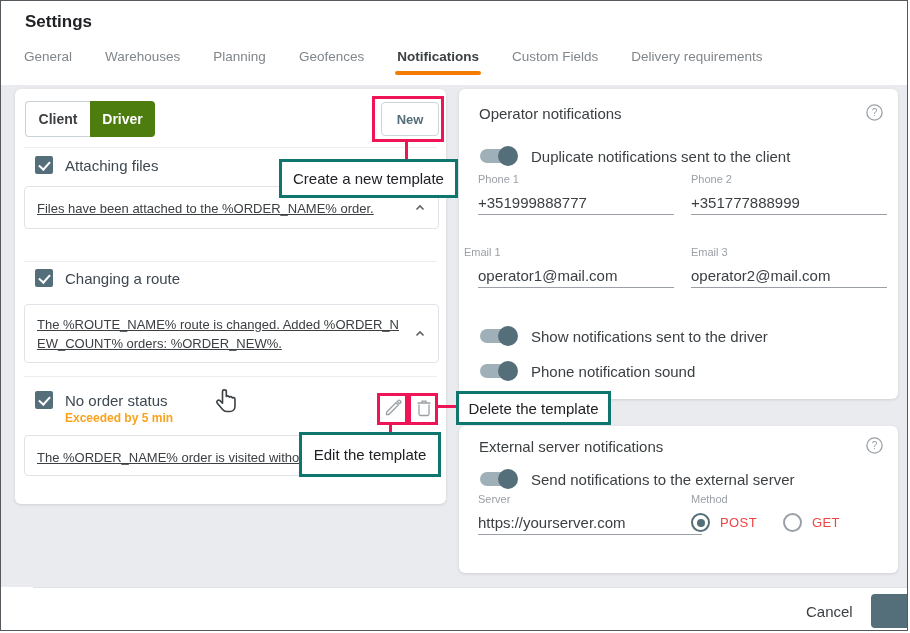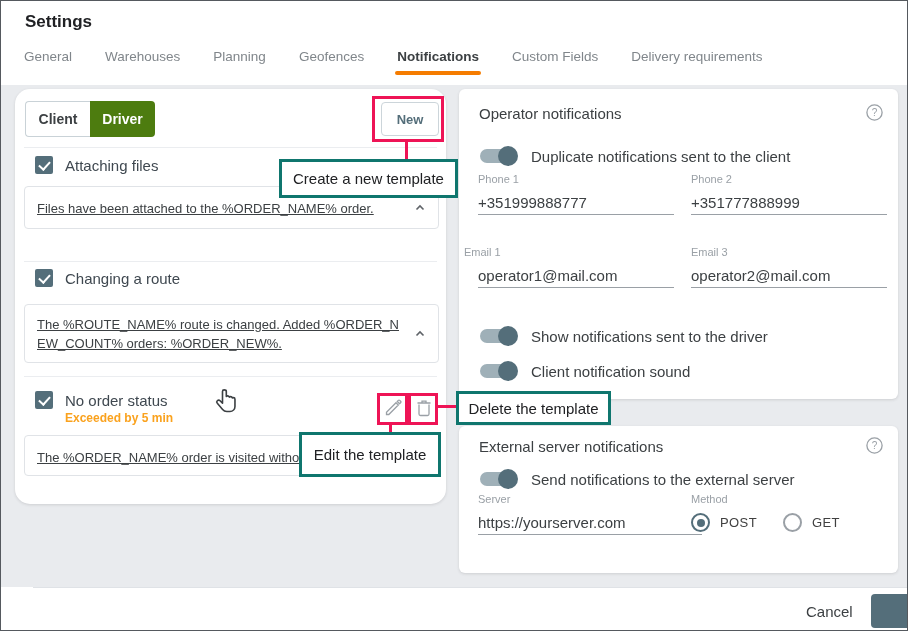--- a/index.html
+++ b/index.html
@@ -14,21 +14,21 @@
   .tab { position:relative; font-size:13.5px; color:#80868b; padding-bottom:14px; cursor:default; white-space:nowrap; }
   .tab.active { color:#3c4043; font-weight:bold; }
   .tab.active::after { content:""; position:absolute; left:-2px; right:-2px; bottom:3px; height:4px; background:#f57c00; border-radius:3px; }
 
   
   .content-bg { position:absolute; left:0; top:84px; width:100%; height:502px; background:#e9ebee; }
 
   .card { position:absolute; background:#fff; border-radius:6px; box-shadow:0 1px 3px rgba(60,64,67,.16); }
 
   
-  .left-card { left:14px; top:88px; width:431px; height:415px;border-radius:15px; }
+  .left-card { left:14px; top:88px; width:431px; height:415px; }
   .seg { position:absolute; left:10px; top:12px; display:flex; }
   .seg-btn { width:65px; height:36px; display:flex; align-items:center; justify-content:center; font-size:14px; font-weight:bold; }
   .seg-client { background:#fff; border:1px solid #c9d2d7; border-right:none; border-radius:4px 0 0 4px; color:#3c4043; }
   .seg-driver { background:#4d7c0f; color:#fff; border-radius:0 4px 4px 0; }
   .new-btn { position:absolute; left:366px; top:13px; width:58px; height:34px; background:#fff; border:1px solid #ccd5da; border-radius:4px; font-size:13px; font-weight:bold; color:#546e7a; display:flex; align-items:center; justify-content:center; }
   .divider { position:absolute; left:9px; width:413px; height:1px; background:#ebedf0; }
   .check-row { position:absolute; left:20px; display:flex; align-items:center; gap:12px; }
   .checkbox { position:relative; width:18px; height:18px; background:#546e7a; border-radius:2px; flex:none; }
   .checkbox::after { content:""; position:absolute; left:6px; top:2.5px; width:5px; height:9px; border:solid #fff; border-width:0 2px 2px 0; transform:rotate(42deg); }
   .check-label { font-size:15px; color:#3f4850; }
@@ -46,21 +46,21 @@
   .switch { position:absolute; width:40px; height:20px; }
   .switch .track { position:absolute; left:2px; top:3px; width:34px; height:14px; border-radius:7px; background:#9fb0b8; }
   .switch .knob { position:absolute; right:0; top:0; width:20px; height:20px; border-radius:50%; background:#546e7a; }
   .switch-label { position:absolute; font-size:15px; color:#3c4043; line-height:20px; }
   .fld-label { position:absolute; font-size:11px; color:#9aa0a6; }
   .fld-input { position:absolute; height:24px; border:none; border-bottom:1px solid #9aa0a6; background:transparent; font-family:"Liberation Sans",sans-serif; font-size:15px; color:#3c4043; padding:0; border-radius:0; }
   .radio-row { position:absolute; display:flex; align-items:center; gap:10px; }
   .radio { width:19px; height:19px; border-radius:50%; border:2px solid #546e7a; position:relative; flex:none; }
   .radio.sel::after { content:""; position:absolute; left:3.5px; top:3.5px; width:8px; height:8px; border-radius:50%; background:#546e7a; }
   .radio.unsel { border-color:#9aa0a6; }
-  .radio-label { font-size:13px; color:#404040; letter-spacing:.4px; }
+  .radio-label { font-size:13px; color:#ef4444; letter-spacing:.4px; }
 
   
   .footer { position:absolute; left:0; top:586px; width:100%; height:45px; background:#fff; border-top:1px solid #dfe2e6;margin-left:32px; }
   .cancel-btn { position:absolute; left:763px; top:7px; height:32px; padding:0 10px; background:none; border:none; font-family:"Liberation Sans",sans-serif; font-size:15px; color:#3c4043; }
   .save-btn { position:absolute; left:838px; top:6px; width:60px; height:34px; background:#546e7a; border:none; border-radius:4px; color:#fff; font-family:"Liberation Sans",sans-serif; font-size:14px; font-weight:bold;padding-left:48px; }
 
   
   .ann-box { position:absolute; border:3px solid #ee1456; background:transparent; z-index:30; }
   .ann-callout { position:absolute; border:3px solid #0f766e; background:#fff; z-index:30; display:flex; align-items:center; justify-content:center; font-size:15px; color:#202124; }
   .ann-line { position:absolute; background:#ee1456; z-index:29; }
@@ -169,21 +169,21 @@
     <div class="switch" style="left:19px; top:237px;">
         <span class="track"></span>
         <span class="knob"></span>
       </div>
     <div class="switch-label" style="left:72px; top:238px;">Show notifications sent to the driver</div>
 
     <div class="switch" style="left:19px; top:272px;">
         <span class="track"></span>
         <span class="knob"></span>
       </div>
-    <div class="switch-label" style="left:72px; top:273px;">Client notification sound</div>
+    <div class="switch-label" style="left:72px; top:273px;">Phone notification sound</div>
   </div>
 
   <div class="card ext-card">
     <div class="card-title" style="top:12px;">External server notifications</div>
     <svg class="help" style="top:11px;" viewBox="0 0 17 17">
         <circle cx="8.5" cy="8.5" r="7.6" fill="none" stroke="#9aa0a6" stroke-width="1.3"></circle>
         <text x="8.5" y="12" text-anchor="middle" font-size="10" fill="#9aa0a6" font-family="Liberation Sans, sans-serif">?</text>
       </svg>
 
     <div class="switch" style="left:19px; top:43px;">

